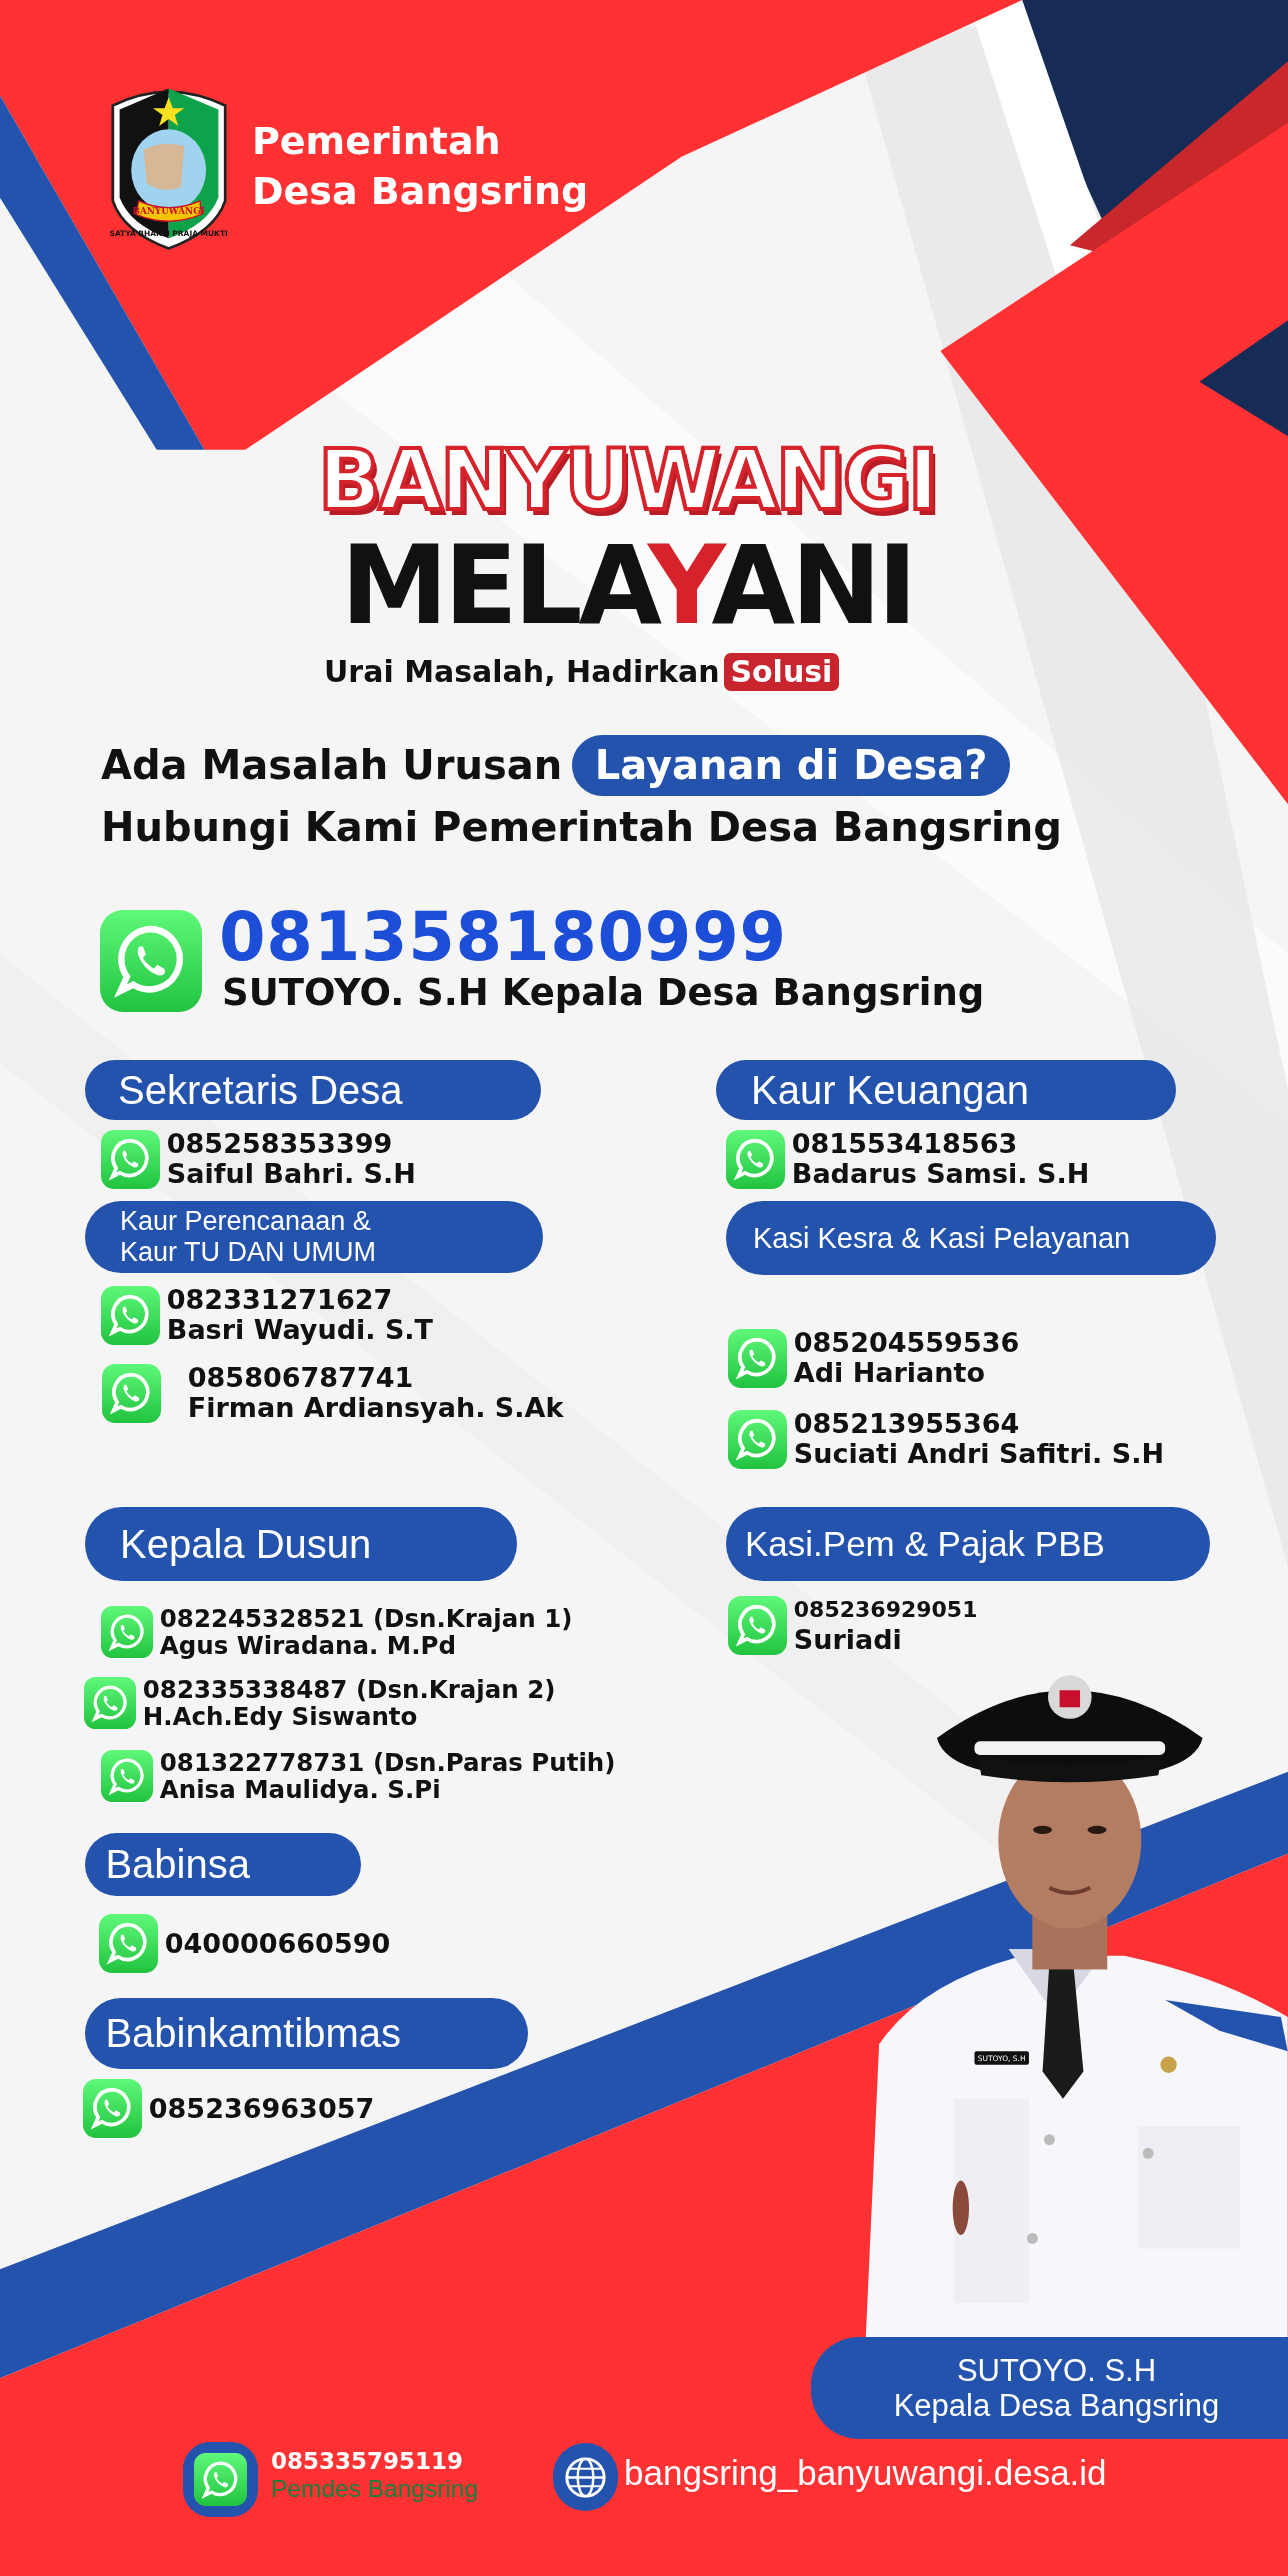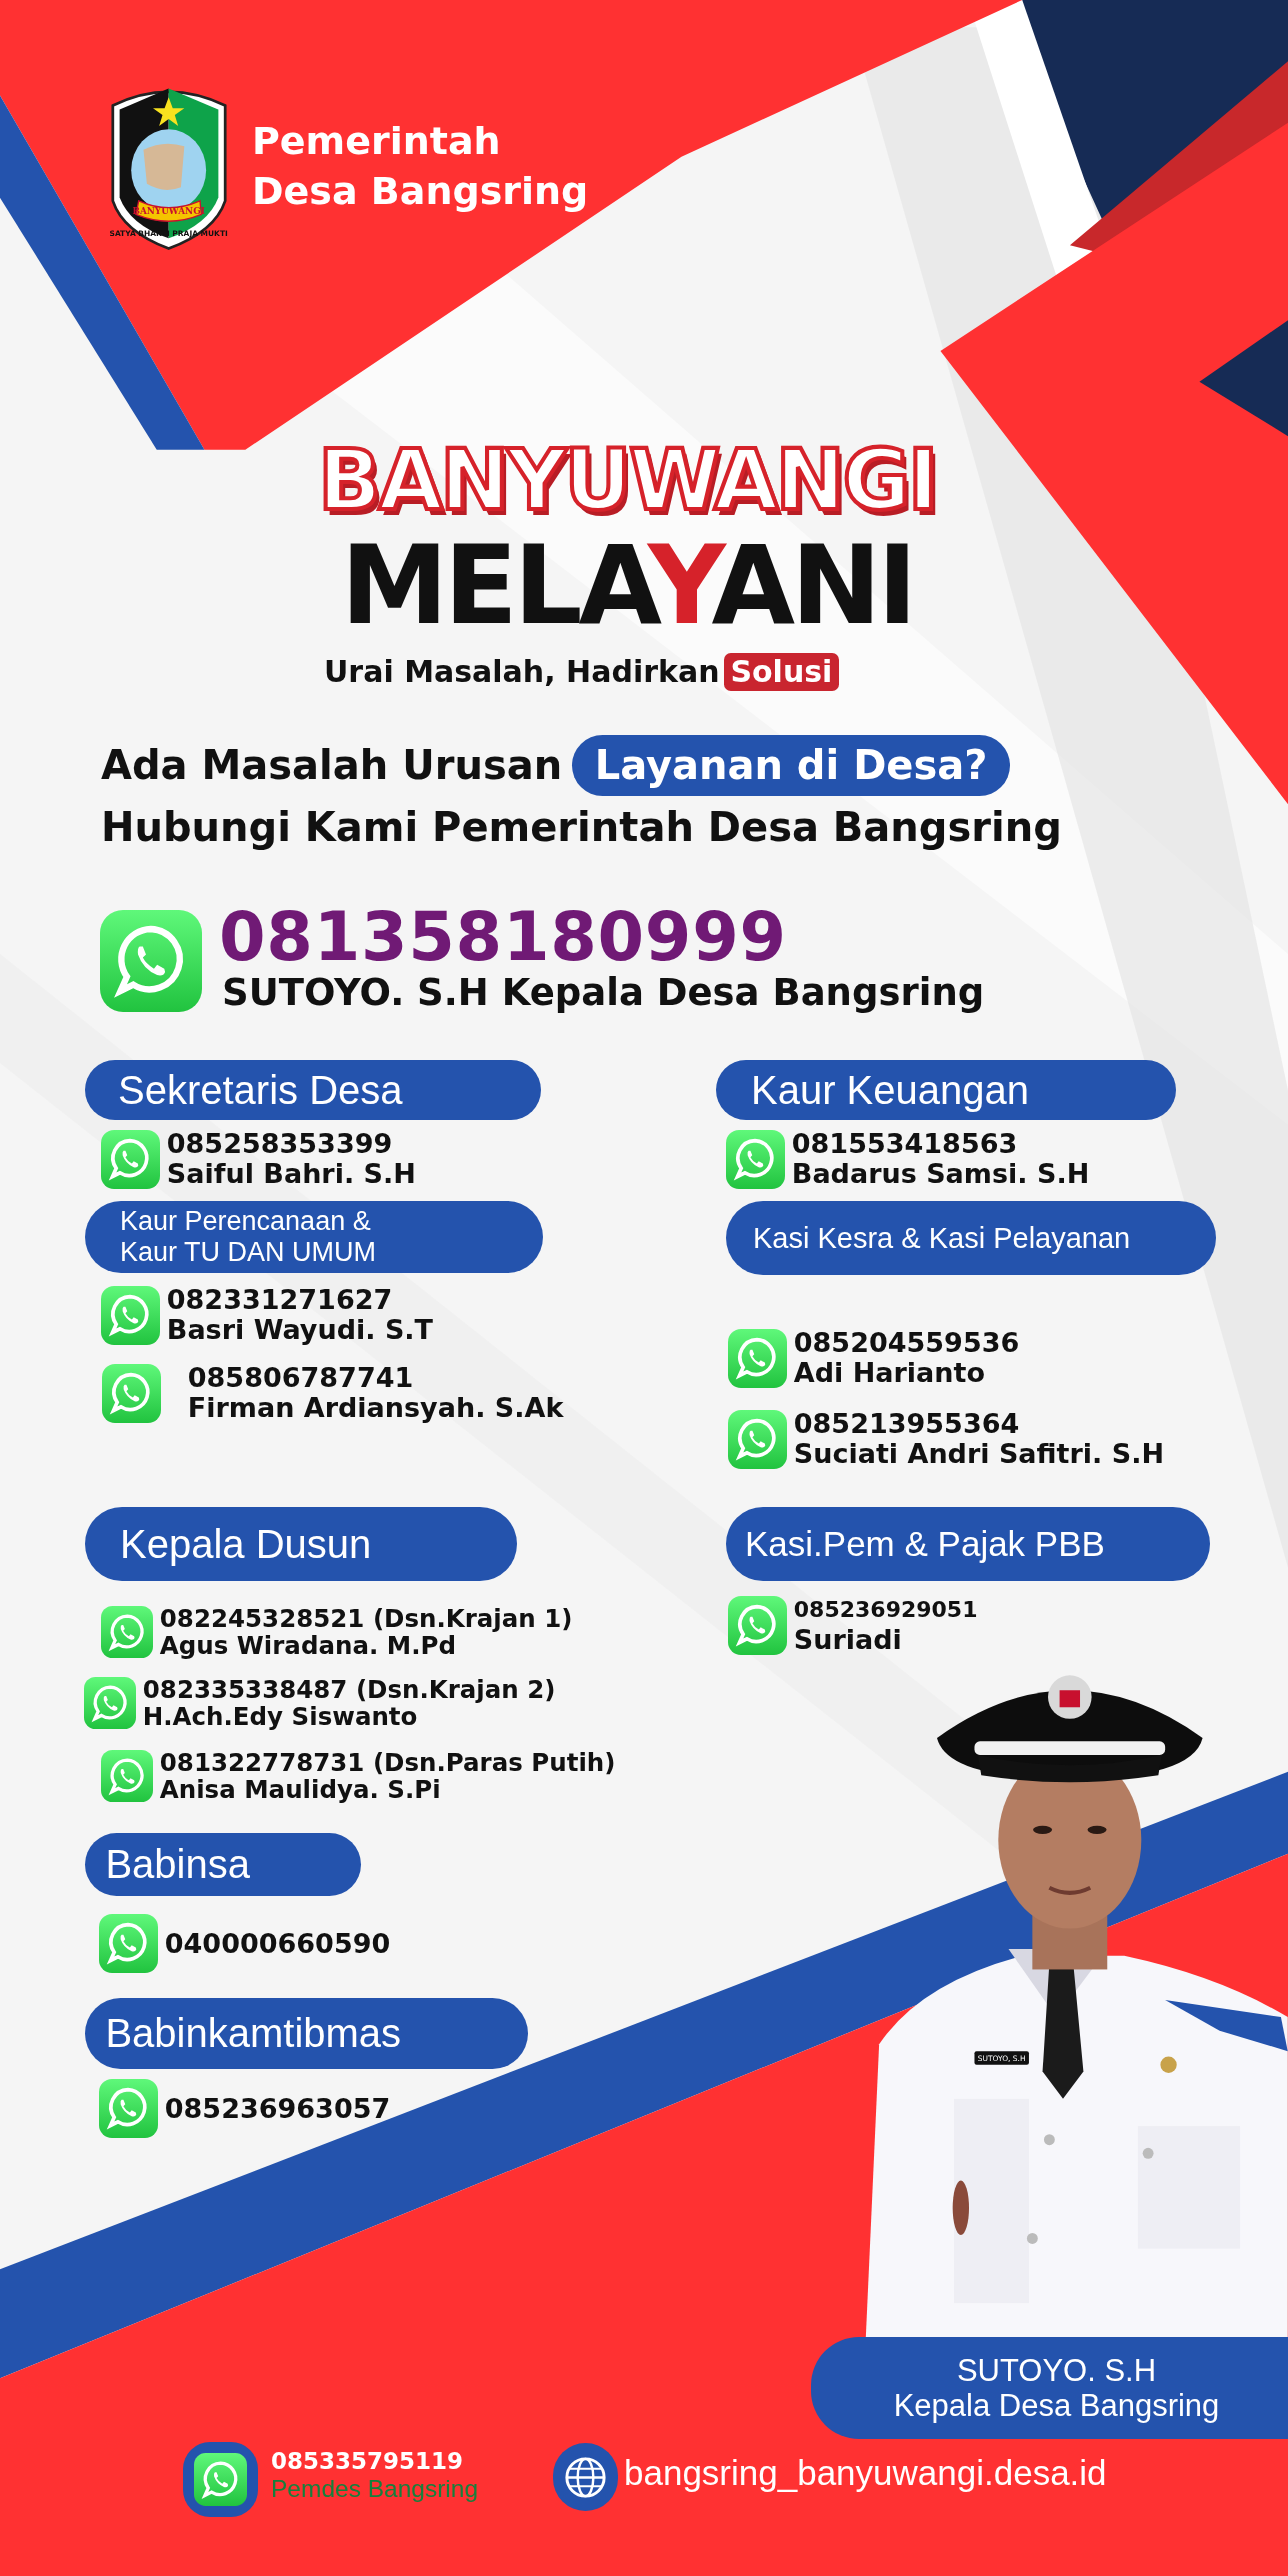--- a/index.html
+++ b/index.html
@@ -13,21 +13,21 @@
   .hero-mid{left:293px;top:528px;width:668px;text-align:center;font-family:"DejaVu Sans",sans-serif;font-weight:bold;font-size:108px;letter-spacing:-4.1px;color:#111;line-height:116px;}
   .hero-mid .y{color:#d6222a;}
   .tagline{left:324px;top:653px;font-family:"DejaVu Sans",sans-serif;font-weight:bold;font-size:30px;color:#111;white-space:nowrap;}
   .solusi{display:inline-block;background:#c9252f;color:#fff;border-radius:6.8px;padding:0 6.8px;margin-left:4.1px;line-height:38px;}
   .q1{left:101px;top:731px;font-weight:bold;font-size:40px;color:#111;white-space:nowrap;line-height:68px;}
   .pill-hl{display:inline-block;background:#2453ad;color:#fff;border-radius:33px;padding:0 23px;margin-left:9.5px;line-height:61px;}
   .q2{left:101px;top:804px;font-weight:bold;font-size:40px;color:#111;white-space:nowrap;}
   .wa{background:linear-gradient(#5ff87a,#21c33f);border-radius:22%;display:flex;align-items:center;justify-content:center;}
   .wa svg{width:78%;height:78%;}
   .main-wa{left:100px;top:910px;width:102px;height:102px;border-radius:23px;}
-  .main-num{left:219px;top:898px;font-weight:bold;font-size:67px;color:#701a75;letter-spacing:0.7px;}
+  .main-num{left:219px;top:898px;font-weight:bold;font-size:67px;color:#1d4ed8;letter-spacing:0.7px;}
   .main-name{left:222px;top:971px;font-weight:bold;font-size:37px;color:#111;white-space:nowrap;}
   .pill{background:#2453ad;color:#fff;border-radius:41px;display:flex;align-items:center;font-family:"Liberation Sans",sans-serif;}
   .contact{display:flex;align-items:center;}
   .contact .wa{flex:0 0 auto;margin-right:6.8px;}
   .c-num{font-weight:bold;color:#111;white-space:nowrap;}
   .c-name{font-weight:bold;color:#111;white-space:nowrap;}
   .photo{left:838px;top:1663px;width:450px;height:681px;}
   .name-pill{left:811px;top:2337px;width:491px;height:102px;background:#2453ad;border-radius:48px 0 0 48px;color:#fff;text-align:center;font-family:"Liberation Sans",sans-serif;font-size:31px;line-height:35px;display:flex;flex-direction:column;justify-content:center;}
   .foot-wa-wrap{left:183px;top:2442px;width:75px;height:75px;background:#2453ad;border-radius:27px;display:flex;align-items:center;justify-content:center;}
   .foot-wa{width:53px;height:53px;}
@@ -209,21 +209,21 @@
       <svg viewBox="0 0 67.0781 67.0781" width="46" height="46">
         <use href="#wa-glyph"></use>
       </svg>
     </div>
   <div class="c-num" style="font-size:27px;">040000660590</div>
 </div>
 
 <div class="abs pill" style="left:85px;top:1998px;width:423px;height:71px;padding-left:20.4px;font-size:40px;">
   <span>Babinkamtibmas</span>
 </div>
-<div class="abs contact" style="left:99px;top:2079px;justify-content:center;">
+<div class="abs contact" style="left:83px;top:2079px;justify-content:center;">
   <div class="wa" style="width:59px;height:59px;">
       <svg viewBox="0 0 67.0781 67.0781" width="46" height="46">
         <use href="#wa-glyph"></use>
       </svg>
     </div>
   <div class="c-num" style="font-size:27px;">085236963057</div>
 </div>
 
 <div class="abs pill" style="left:716px;top:1060px;width:425px;height:60px;padding-left:35px;font-size:40px;">
   <span>Kaur Keuangan</span>

